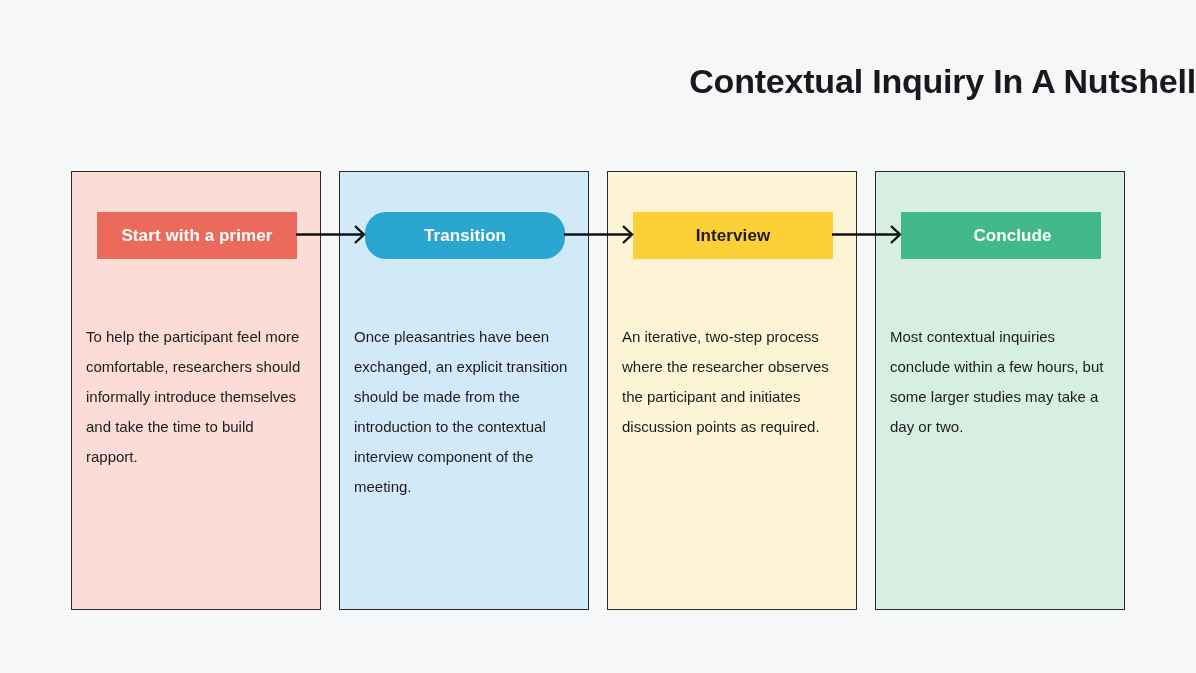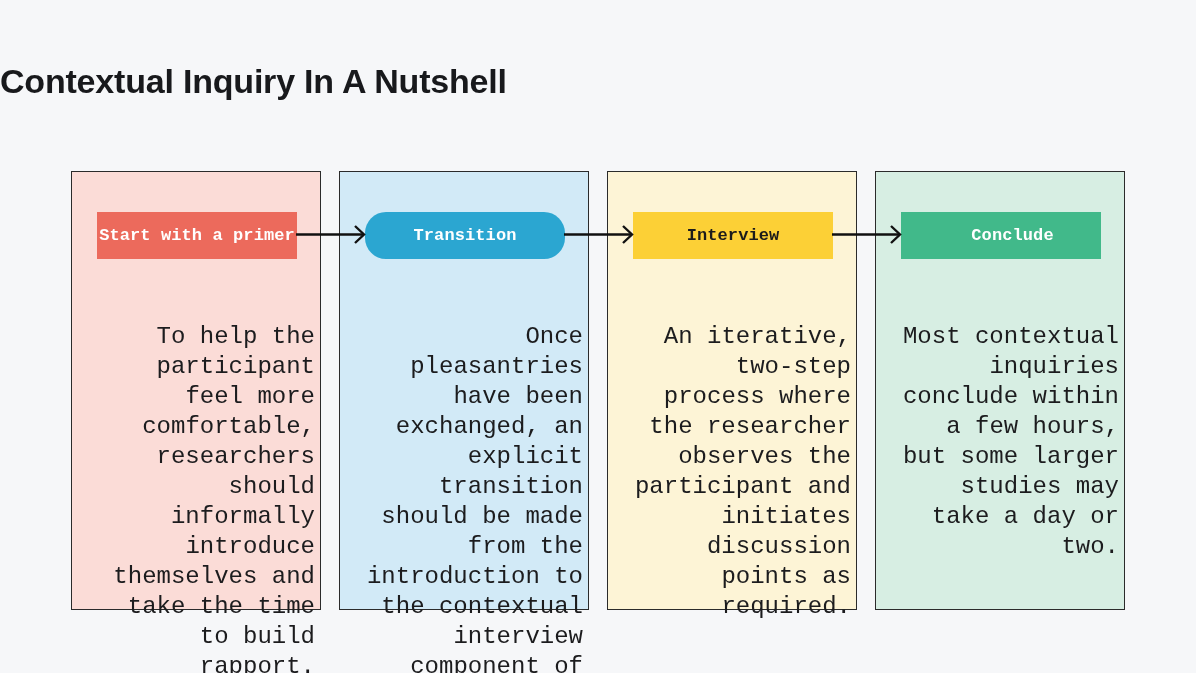--- a/index.html
+++ b/index.html
@@ -20,42 +20,41 @@
     position: relative;
     width: 1196px;
     height: 673px;
   }
 
   .page-title {
     position: absolute;
     top: 62px;
     left: 0;
     width: 1196px;
-    text-align: left;
+    text-align: right;
     font-size: 34px;
     font-weight: bold;
     color: #18191c;
     letter-spacing: -0.2px;
   }
 
   .flow {
     position: absolute;
     top: 171px;
     left: 71px;
     width: 1054px;
     height: 439px;
   }
 
   .card {
     position: absolute;
     top: 0;
     width: 250px;
     height: 439px;
     border: 1px solid #2b2b2b;
-    font-family: Liberation Mono, monospace;
   }
 
   .card-1 { left: 0px;   background: #fbdcd7; }
   .card-2 { left: 268px; background: #d2eaf7; }
   .card-3 { left: 536px; background: #fdf4d6; }
   .card-4 { left: 804px; background: #d7eee3; }
 
   .card-header {
     position: absolute;
     top: 40px;
@@ -73,25 +72,24 @@
   .hdr-1 { background: #ec6a5c; color: #ffffff; }
   .hdr-2 { background: #2ba6d1; color: #ffffff; border-radius: 21px; }
   .hdr-3 { background: #fcd036; color: #1b1b1b; }
   .hdr-4 { background: #41b98a; color: #ffffff; padding-left: 23px; }
 
   .card-body {
     position: absolute;
     top: 150px;
     left: 14px;
     width: 222px;
-    text-align: right;
-    font-size: 24px;
+    text-align: left;
+    font-size: 15px;
     line-height: 30px;
     color: #1c1c1e;
-    margin-left: 7px;
   }
 
   .connectors {
     position: absolute;
     top: 0;
     left: 0;
     width: 1196px;
     height: 673px;
     pointer-events: none;
   }

